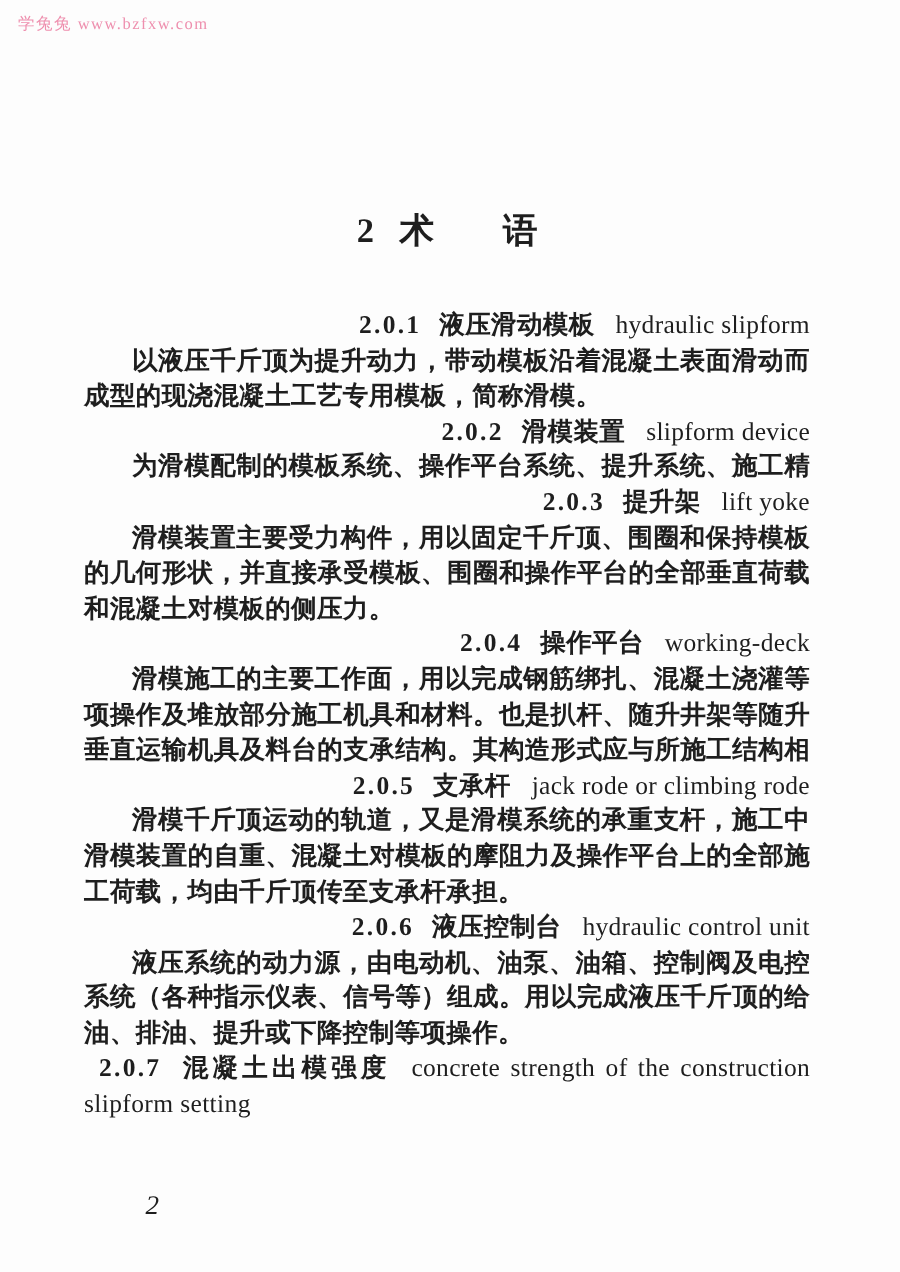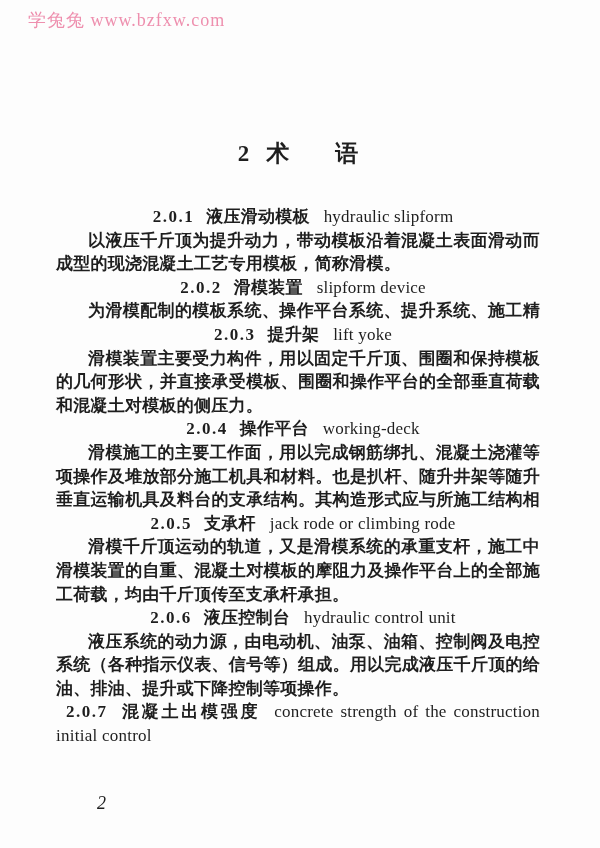--- a/index.html
+++ b/index.html
@@ -8,23 +8,23 @@
     position: relative;
     width: 600px;
     height: 848px;
     background: #fdfdfd;
     color: #1e1e1e;
     font-family: "Liberation Serif", "DejaVu Serif", serif;
     overflow: hidden;
   }
   .watermark {
     position: absolute;
-    left: 28px;
+    left: 12px;
     top: 8px;
-    font-size: 18px;
+    font-size: 11px;
     letter-spacing: 1px;
     font-family: "Liberation Serif", "DejaVu Serif", serif;
   }
   .chapter-title {
     position: absolute;
     top: 139px;
     left: 56px;
     width: 484px;
     margin: 0;
     text-align: center;
@@ -38,21 +38,21 @@
   .body-text {
     position: absolute;
     top: 205px;
     left: 56px;
     width: 484px;
     font-size: 17px;
     line-height: 23.6px;
     letter-spacing: 0.25px;
   }
   .term-section { margin: 0; }
-  .heading { text-align: center; }
+  .heading { text-align: right; }
   .heading .num {
     font-weight: bold;
     margin-left: 10px;
     letter-spacing: 1.5px;
   }
   .heading .term {
     font-family: "Liberation Sans", "DejaVu Sans", sans-serif;
     font-weight: 600;
     margin-left: 12px;
   }
@@ -126,20 +126,20 @@
 
     <section class="term-section">
       <div class="heading"><span class="num">2.0.6</span><span class="term">液压控制台</span><span class="eng">hydraulic control unit</span></div>
       <div class="def-line first-line">液压系统的动力源，由电动机、油泵、油箱、控制阀及电控</div>
       <div class="def-line">系统（各种指示仪表、信号等）组成。用以完成液压千斤顶的给</div>
       <div class="def-line para-end">油、排油、提升或下降控制等项操作。</div>
     </section>
 
     <section class="term-section">
       <div class="heading spread"><span class="num">2.0.7</span><span class="term">混凝土出模强度</span><span class="eng">concrete strength of the construction</span></div>
-      <div class="heading-cont">initial control</div>
+      <div class="heading-cont">slipform setting</div>
     </section>
 
   </main>
 
   <div class="page-number">2</div>
 
 </div>
 
 </body></html>

